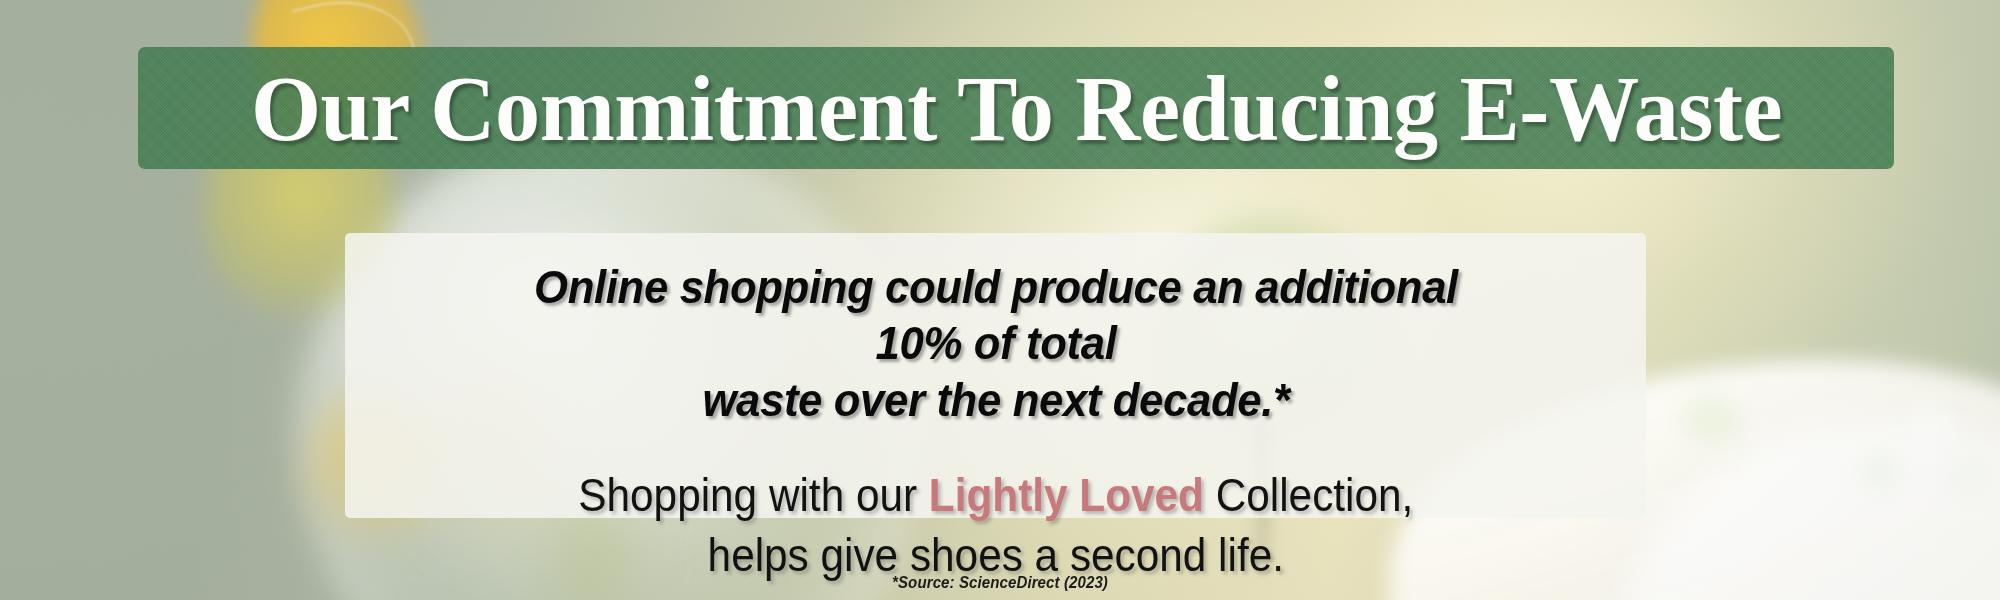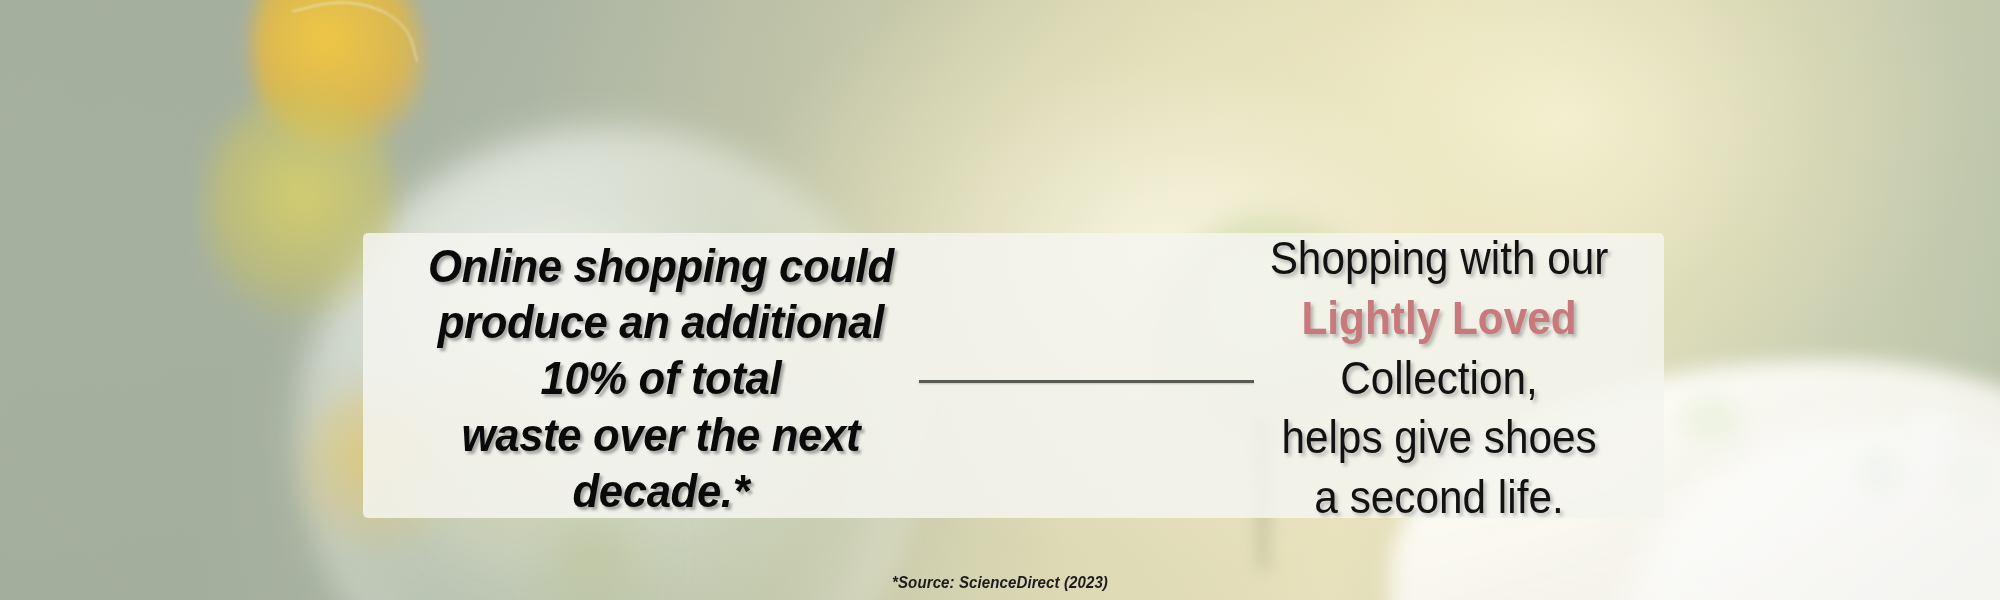--- a/index.html
+++ b/index.html
@@ -184,27 +184,27 @@
     letter-spacing:-0.5px;
     color:#fdfdfb;
     white-space:nowrap;
     transform:scaleX(0.96);
     text-shadow:3px 4px 3px rgba(28,46,30,0.45);
   }
 
   
   .message-card{
     position:absolute;
-    left:363px; top:233px;
+    left:345px; top:233px;
     width:1301px; height:285px;
     border-radius:5px;
     background:rgba(244,245,240,0.86);
     padding:26px 40px 20px;
     display:flex;
-    flex-direction:row;
+    flex-direction:column;
     align-items:center;
   }
 
   .stat-line{
     font-family:"Liberation Sans Narrow","Liberation Sans", sans-serif;
     font-weight:700;
     font-style:italic;
     font-size:47px;
     line-height:1.20;
     text-align:center;
@@ -277,20 +277,23 @@
 
   <div class="bokeh bk1"></div>
   <div class="bokeh bk2"></div>
   <div class="bokeh bk3"></div>
   <div class="bokeh bk4"></div>
   <div class="bokeh bk5"></div>
   <div class="bokeh bk6"></div>
 
   <div class="bg-vignette"></div>
 
+  <div class="title-banner">
+    <div class="title-text">Our Commitment To Reducing E-Waste</div>
+  </div>
 
   <div class="message-card">
 
     <div class="stat-line">
       <span>Online shopping could produce an additional 10% of total</span>
       <br>
       <span>waste over the next decade.*</span>
     </div>
 
     <div class="divider"></div>

